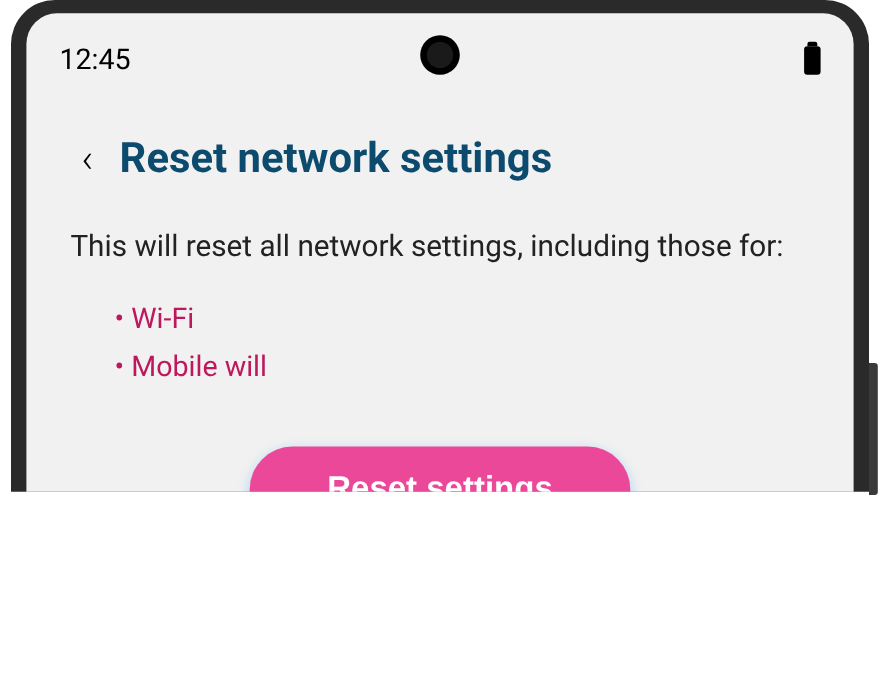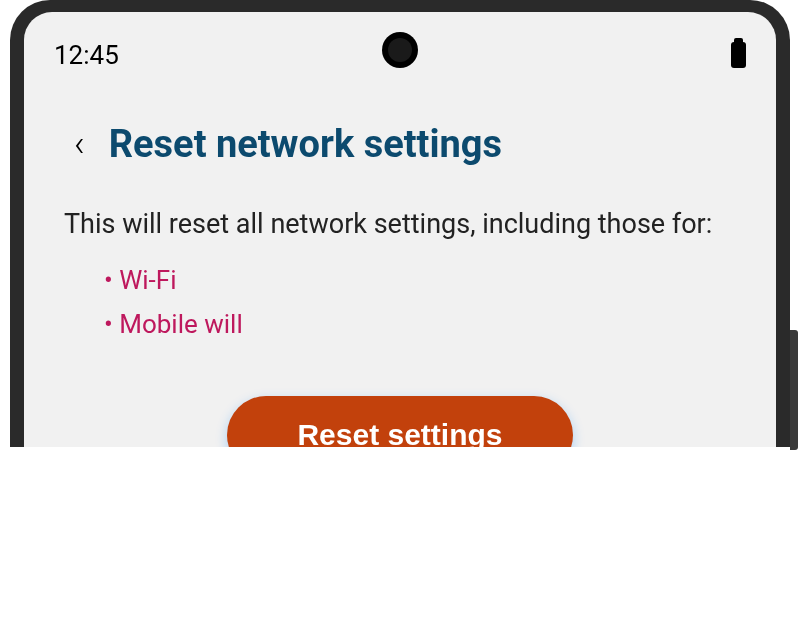--- a/index.html
+++ b/index.html
@@ -116,40 +116,40 @@
       font-weight: 700;
       color: #0c4a6e;
     }
     .content {
       padding: 20px 40px 0 40px;
     }
     .description {
       font-size: 27px;
       color: #222222;
       line-height: 1.4;
-      margin-bottom: 14px;
+      margin-bottom: 24px;
     }
     .bullet-list {
       padding-left: 40px;
     }
     .bullet-item {
       font-size: 26px;
       color: #be185d;
       line-height: 1.7;
     }
     .bullet-item::before {
       content: "• ";
     }
     .button-container {
       display: flex;
       justify-content: center;
       margin-top: 50px;
     }
     .reset-button {
-      background: #c2410c;
+      background: #ec4899;
       color: #ffffff;
       font-size: 30px;
       font-weight: 600;
       border: none;
       border-radius: 40px;
       padding: 22px 70px;
       cursor: pointer;
       box-shadow: 0 4px 12px rgba(10, 132, 255, 0.3);
     }
   </style>

